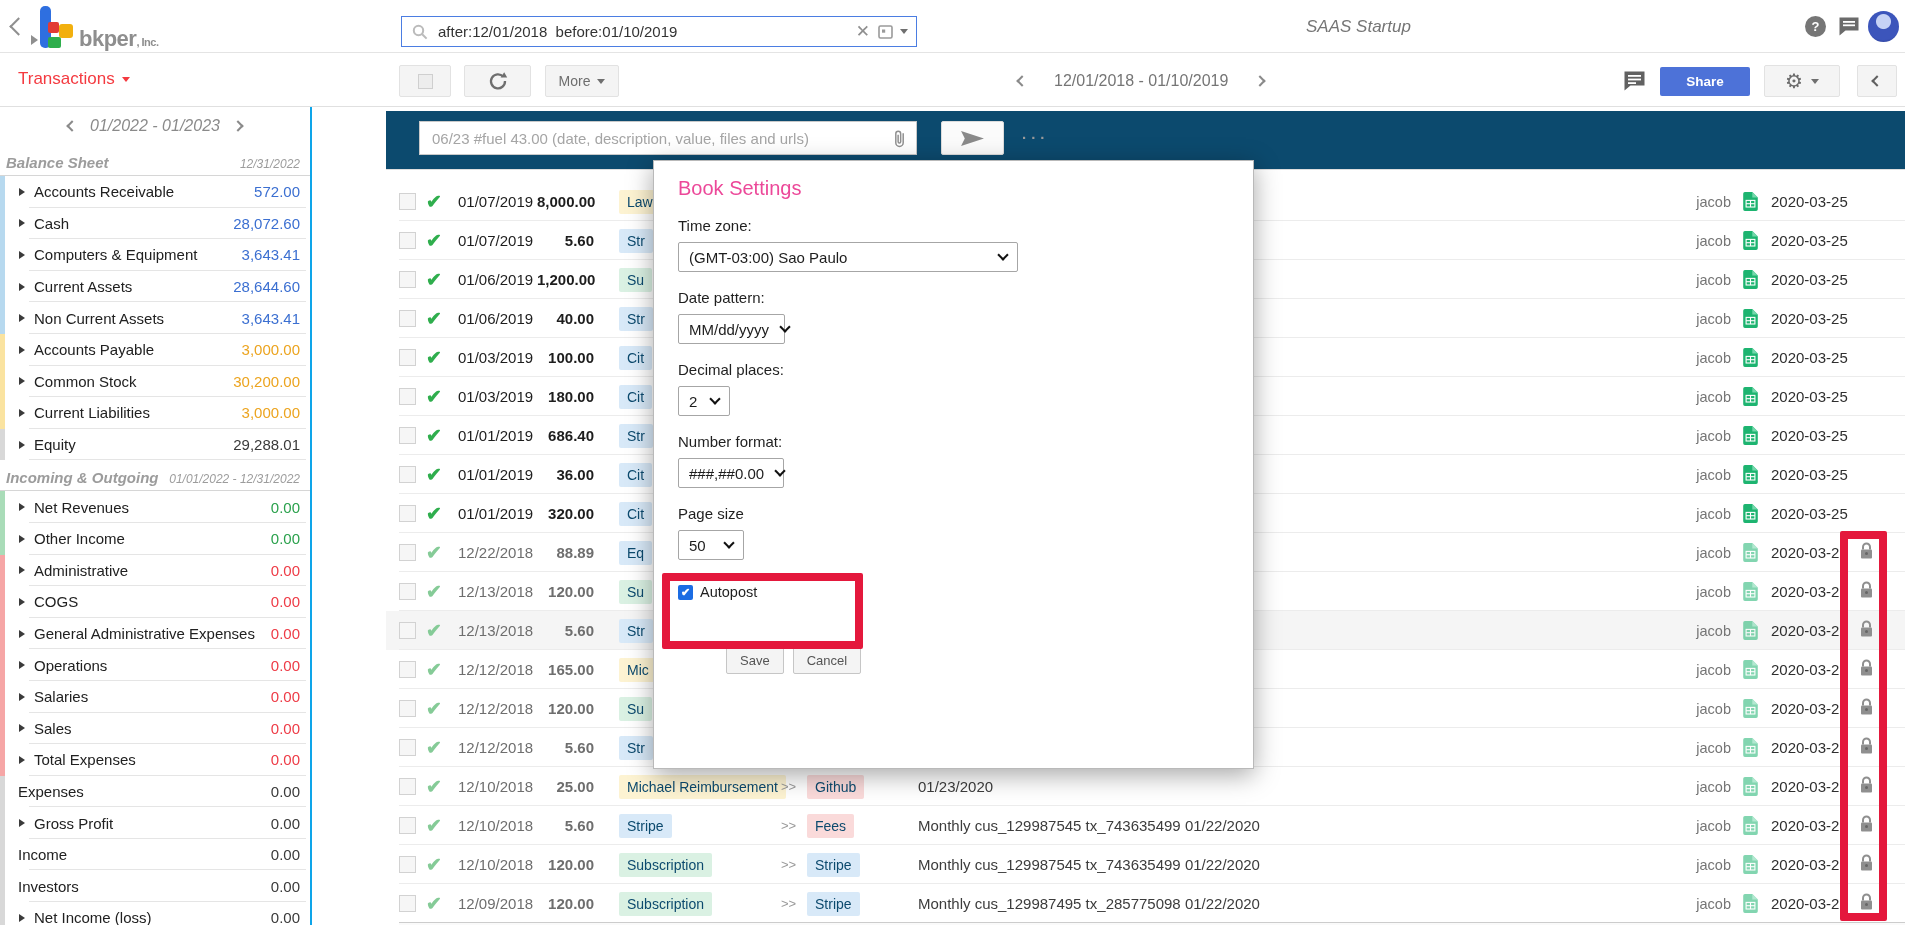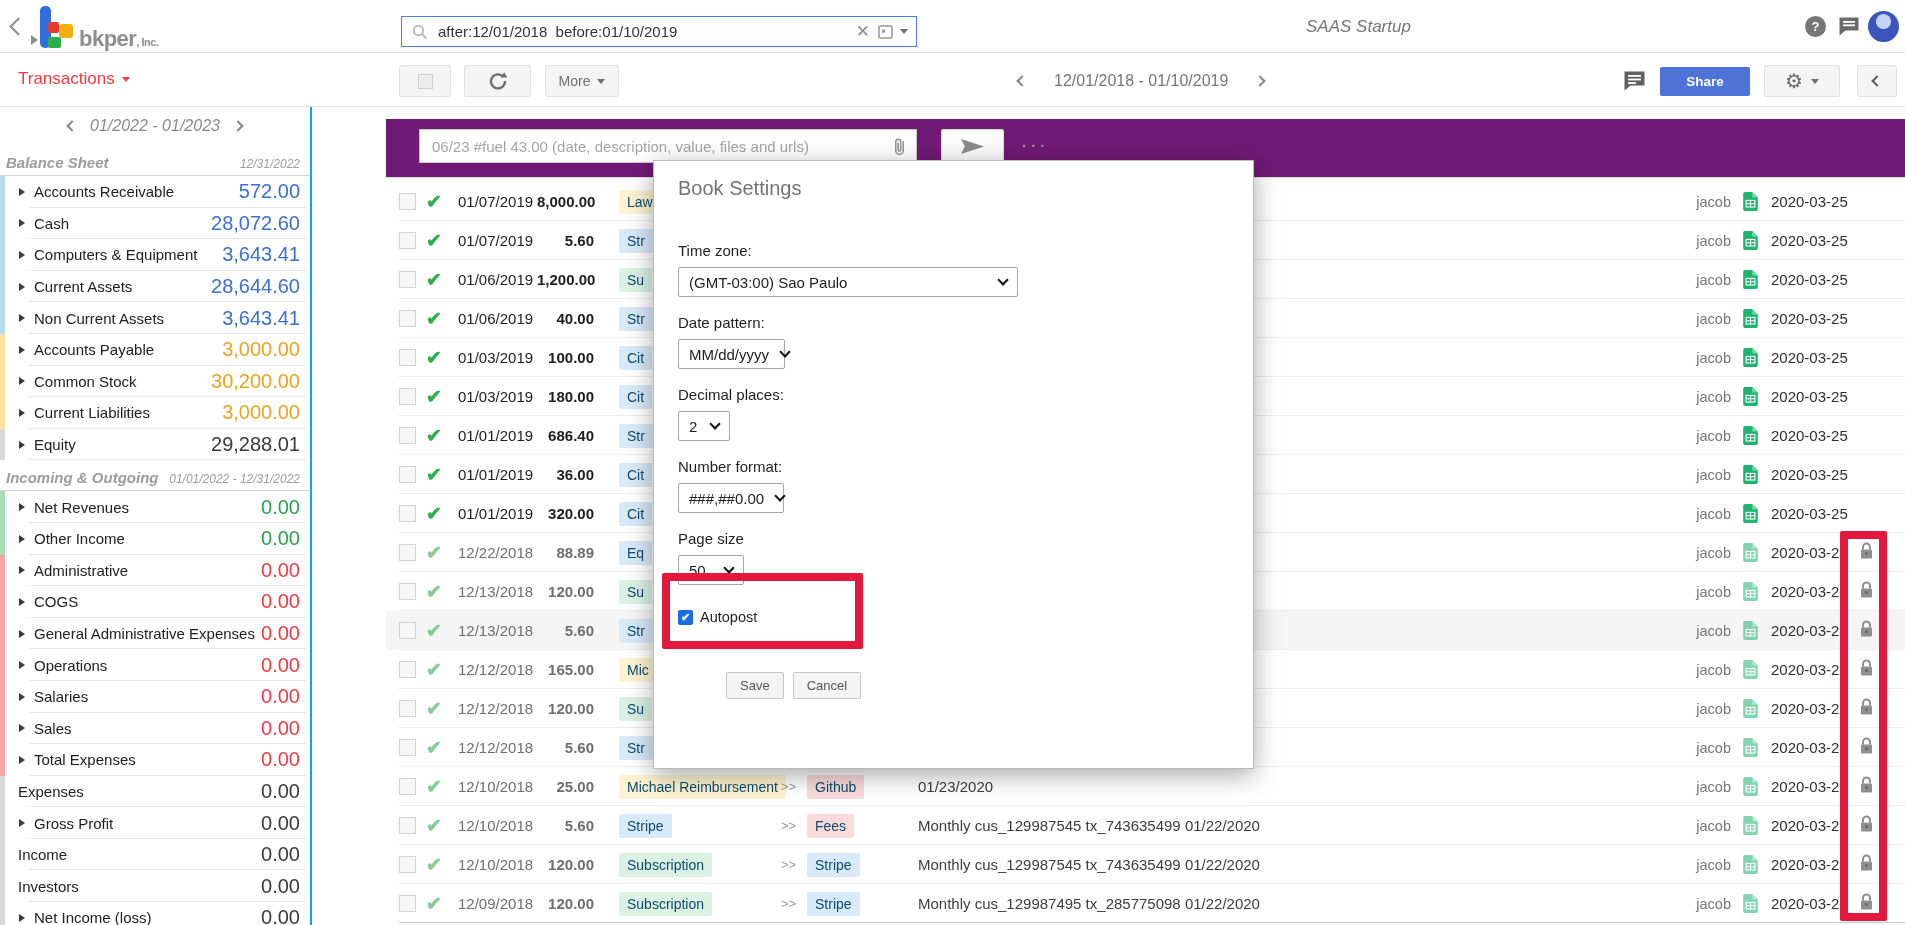--- a/index.html
+++ b/index.html
@@ -50,30 +50,30 @@
   .sb-nav { height:38px; display:flex; align-items:center; justify-content:center; gap:14px; color:#8a8a8a; font-size:16px; font-style:italic; }
   .sb-nav .chev { cursor:pointer; }
   .sb-head { height:31px; border-bottom:1px solid #d6d6d6; display:flex; align-items:flex-end; justify-content:space-between; padding:0 10px 4px 6px; }
   .sb-head .t { font-size:15px; font-weight:bold; font-style:italic; color:#9c9c9c; }
   .sb-head .p { font-size:12px; font-style:italic; color:#9c9c9c; }
   .sb-row { height:31.6px; display:flex; align-items:center; position:relative; padding-right:10px; cursor:pointer; border-left:5px solid transparent; }
   .sb-row::after { content:""; position:absolute; left:24px; right:4px; bottom:0; height:1px; background:#e5e5e5; }
   .sb-row .arr { width:0; height:0; border-left:6px solid #3a3a3a; border-top:4.5px solid transparent; border-bottom:4.5px solid transparent; margin:0 9px 0 14px; }
   .sb-row.no-arrow .sb-name { margin-left:13px; }
   .sb-name { font-size:15px; color:#212121; flex:1; white-space:nowrap; }
-  .sb-val { font-size:20px; }
+  .sb-val { font-size:15px; }
   .g-asset { border-left-color:#b7d9ef; } .g-liability { border-left-color:#fae3a0; }
   .g-neutral { border-left-color:#d8d8d8; } .g-income { border-left-color:#a9dcb8; }
   .g-expense { border-left-color:#f6a6a6;justify-content:space-between; }
   .v-blue { color:#3b6fd1; } .v-orange { color:#eca41f; } .v-green { color:#2aa14c; }
   .v-red { color:#ee3b46; } .v-dark { color:#3a3a3a; }
 
   
   .main { position:absolute; top:107px; left:386px; right:0; bottom:0; background:#fff; }
-  .composer { position:absolute; top:12px; left:0; right:0; height:59px; background:#701a75; border-bottom:1px solid #dedede; }
+  .composer { position:absolute; top:4px; left:0; right:0; height:59px; background:#0c4a6e; border-bottom:1px solid #dedede; }
   .cmp-input { position:absolute; left:33px; top:10px; width:498px; height:34px; background:#fff; border:1px solid #c9c9c9; display:flex; align-items:center; padding:0 10px 0 12px; }
   .cmp-input .ph { flex:1; color:#a5a5a5; font-size:15px; white-space:nowrap; overflow:hidden; }
   .send-btn { position:absolute; left:555px; top:10px; width:63px; height:34px; background:#fbfbfb; border:1px solid #dcdcdc; border-radius:2px; display:flex; align-items:center; justify-content:center; cursor:pointer; }
   .dots { position:absolute; left:636px; top:14px; color:#9a9a9a; font-size:15px; letter-spacing:5px; font-weight:bold; }
 
   .t-rows { position:absolute; top:54px; left:0; right:0; bottom:2px; padding-top:21px; overflow:hidden; }
   .t-row { height:39px; display:flex; align-items:center; padding-left:13px; position:relative; cursor:pointer; }
   .t-row::after { content:""; position:absolute; left:13px; right:0; bottom:0; height:1px; background:#ececec; }
   .t-row.hl { background:#f5f5f5; }
   .t-check { width:17px; height:17px; border:1px solid #d2d2d2; background:#f6f6f6; margin-right:10px; flex:none; }
@@ -92,21 +92,21 @@
   .t-row.locked .t-tick { color:#85cb97; }
   .t-row.locked .t-date, .t-row.locked .t-amt { color:#6e6e6e; }
   .t-row.locked .t-sheet { opacity:.55; }
   .chip { display:inline-block; padding:4px 8px; border-radius:2px; font-size:14px; color:#0c4a6e; }
   .c-yellow { background:#fdf3d2; } .c-blue { background:#d8e9f8; }
   .c-green { background:#daf1e3; } .c-pink { background:#fadada; }
   .t-footer { position:absolute; left:13px; right:0; bottom:0; height:3px; border-top:1px solid #cccccc; background:#fafafa; }
 
   
   .modal { position:absolute; left:653px; top:160px; width:601px; height:609px; background:#fff; border:1px solid #b9b9b9; box-shadow:0 6px 24px rgba(0,0,0,.35); z-index:10; padding:16px 24px 0 24px; }
-  .m-title { font-size:20px; color:#737373; height:24px; margin-bottom:41px; }
+  .m-title { font-size:20px; color:#ec4899; height:24px; margin-bottom:16px; }
   .m-field { margin-bottom:17px; }
   .m-label { font-size:15px; color:#1f1f1f; height:17px; margin-bottom:8px; }
   .m-select { height:30px; border:1px solid #a6a6a6; border-radius:2px; background:#fff; display:flex; align-items:center; justify-content:space-between; padding:0 10px; font-size:15px; color:#1d1d1d; cursor:pointer; }
   .caret { width:8px; height:8px; border:solid #111; border-width:0 2.4px 2.4px 0; transform:rotate(45deg); margin-top:-5px; flex:none; margin-left:12px; }
   .w-tz { width:340px; } .w-dp { width:107px; } .w-dec { width:52px; } .w-nf { width:106px; } .w-ps { width:66px; }
   .m-input { width:158px; height:28px; border:1px solid #9e9e9e; padding:0 8px; font-size:15px; color:#1d1d1d; font-family:"Liberation Sans",sans-serif; background:#fff; }
   .m-check-row { margin-top:23px; height:18px; display:flex; align-items:center; gap:7px; }
   .m-checkbox { width:15px; height:15px; background:#1b6ce3; border-radius:2px; color:#fff; font-size:11px; font-weight:bold; text-align:center; line-height:15px; cursor:pointer; }
   .m-check-label { font-size:14.5px; color:#1f1f1f; }
   .m-buttons { margin-top:46px; display:flex; gap:9px;padding-left:48px; }

